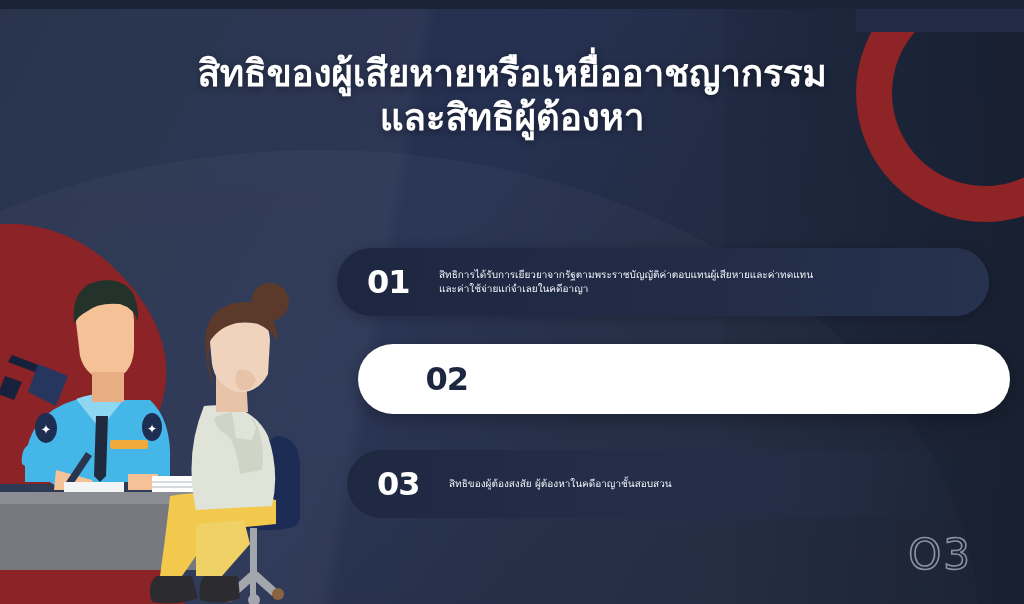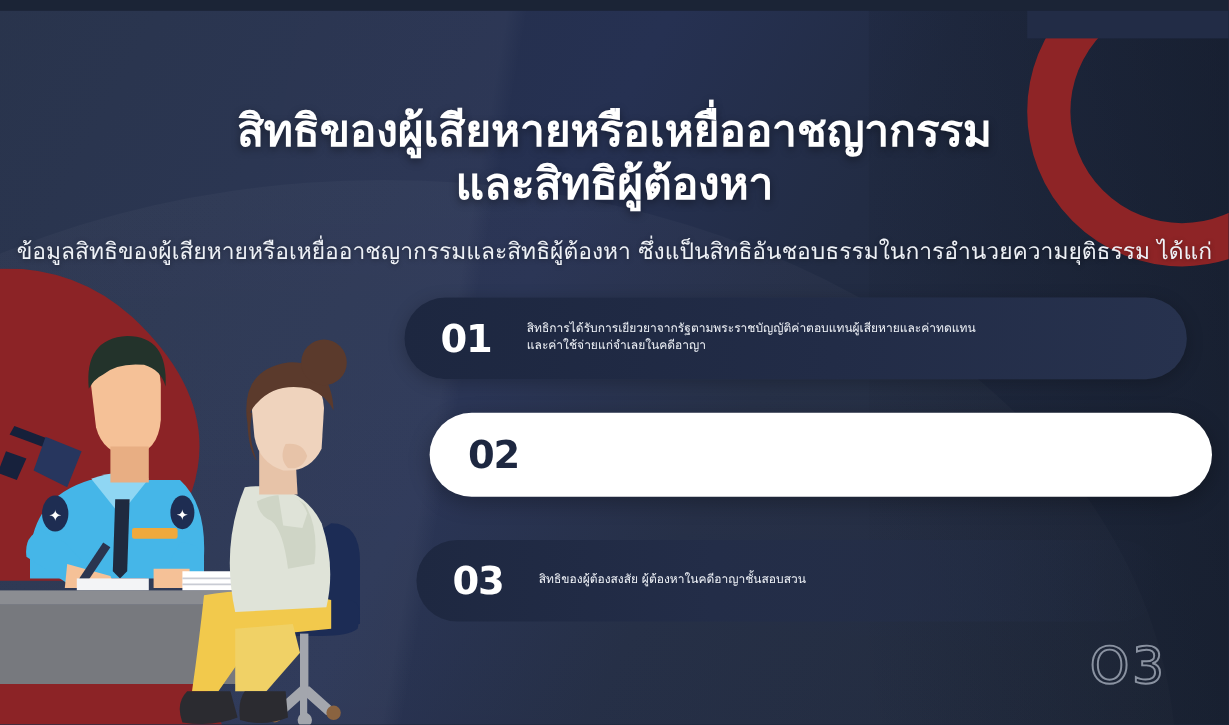--- a/index.html
+++ b/index.html
@@ -79,21 +79,20 @@
   }
 
   
   .header {
     position: absolute;
     left: 0;
     top: 0;
     width: 1024px;
     text-align: center;
     z-index: 8;
-    margin-top: 36px;
   }
   .title {
     margin: 0;
     padding-top: 52px;
     color: #ffffff;
     font-size: 37px;
     line-height: 1.18;
     font-weight: bold;
     letter-spacing: -0.2px;
     text-shadow: 0 2px 7px rgba(0,0,0,0.40);
@@ -167,21 +166,21 @@
   #row-2 {
     left: 358px;
     top: 106px;
     width: 652px;
     height: 70px;
     border-radius: 35px;
     background: #ffffff;
     padding: 0 26px 0 32px;
     box-shadow: 0 5px 18px rgba(0,0,0,0.28);
   }
-  #row-2 .num { color: #1d2740; width: 78px; }
+  #row-2 .num { color: #1d2740; width: 78px; text-align: right; }
   #row-2 .txt { color: #2a3550; }
 
   
   #row-3 {
     left: 347px;
     top: 212px;
     width: 620px;
     height: 68px;
     border-radius: 34px;
     background: linear-gradient(92deg, #1e2841 0%, #232d48 40%, rgba(36,46,72,0.55) 72%, rgba(36,46,72,0.0) 100%);
@@ -217,21 +216,20 @@
   <div class="bg-right-dark"></div>
   <div class="red-ring"></div>
   <div class="red-ring-mask"></div>
   <div class="bg-topbar"></div>
 
   <div class="header">
     <h1 class="title">
       <span class="l1">สิทธิของผู้เสียหายหรือเหยื่ออาชญากรรม</span>
       <span class="l2">และสิทธิผู้ต้องหา</span>
     </h1>
-    <p class="subtitle">ข้อมูลสิทธิของผู้เสียหายหรือเหยื่ออาชญากรรมและสิทธิผู้ต้องหา ซึ่งแป็นสิทธิอันชอบธรรมในการอำนวยความยุติธรรม ได้แก่</p>
   </div>
 
   <div class="illus">
     <svg width="340" height="380" viewBox="0 0 340 380" xmlns="http://www.w3.org/2000/svg">
 
       <path d="M-10 0 Q 60 -5 110 40 Q 185 110 160 185 L 120 260 L -10 260 Z" fill="#8c2326"></path>
       <path d="M-10 345 L 170 345 L 185 380 L -10 380 Z" fill="#8c2326"></path>
 
       <path d="M8 138 L 40 150 L 44 143 L 12 131 Z" fill="#16203a"></path>
       <path d="M38 140 L 68 152 L 56 182 L 28 168 Z" fill="#27365e"></path>

